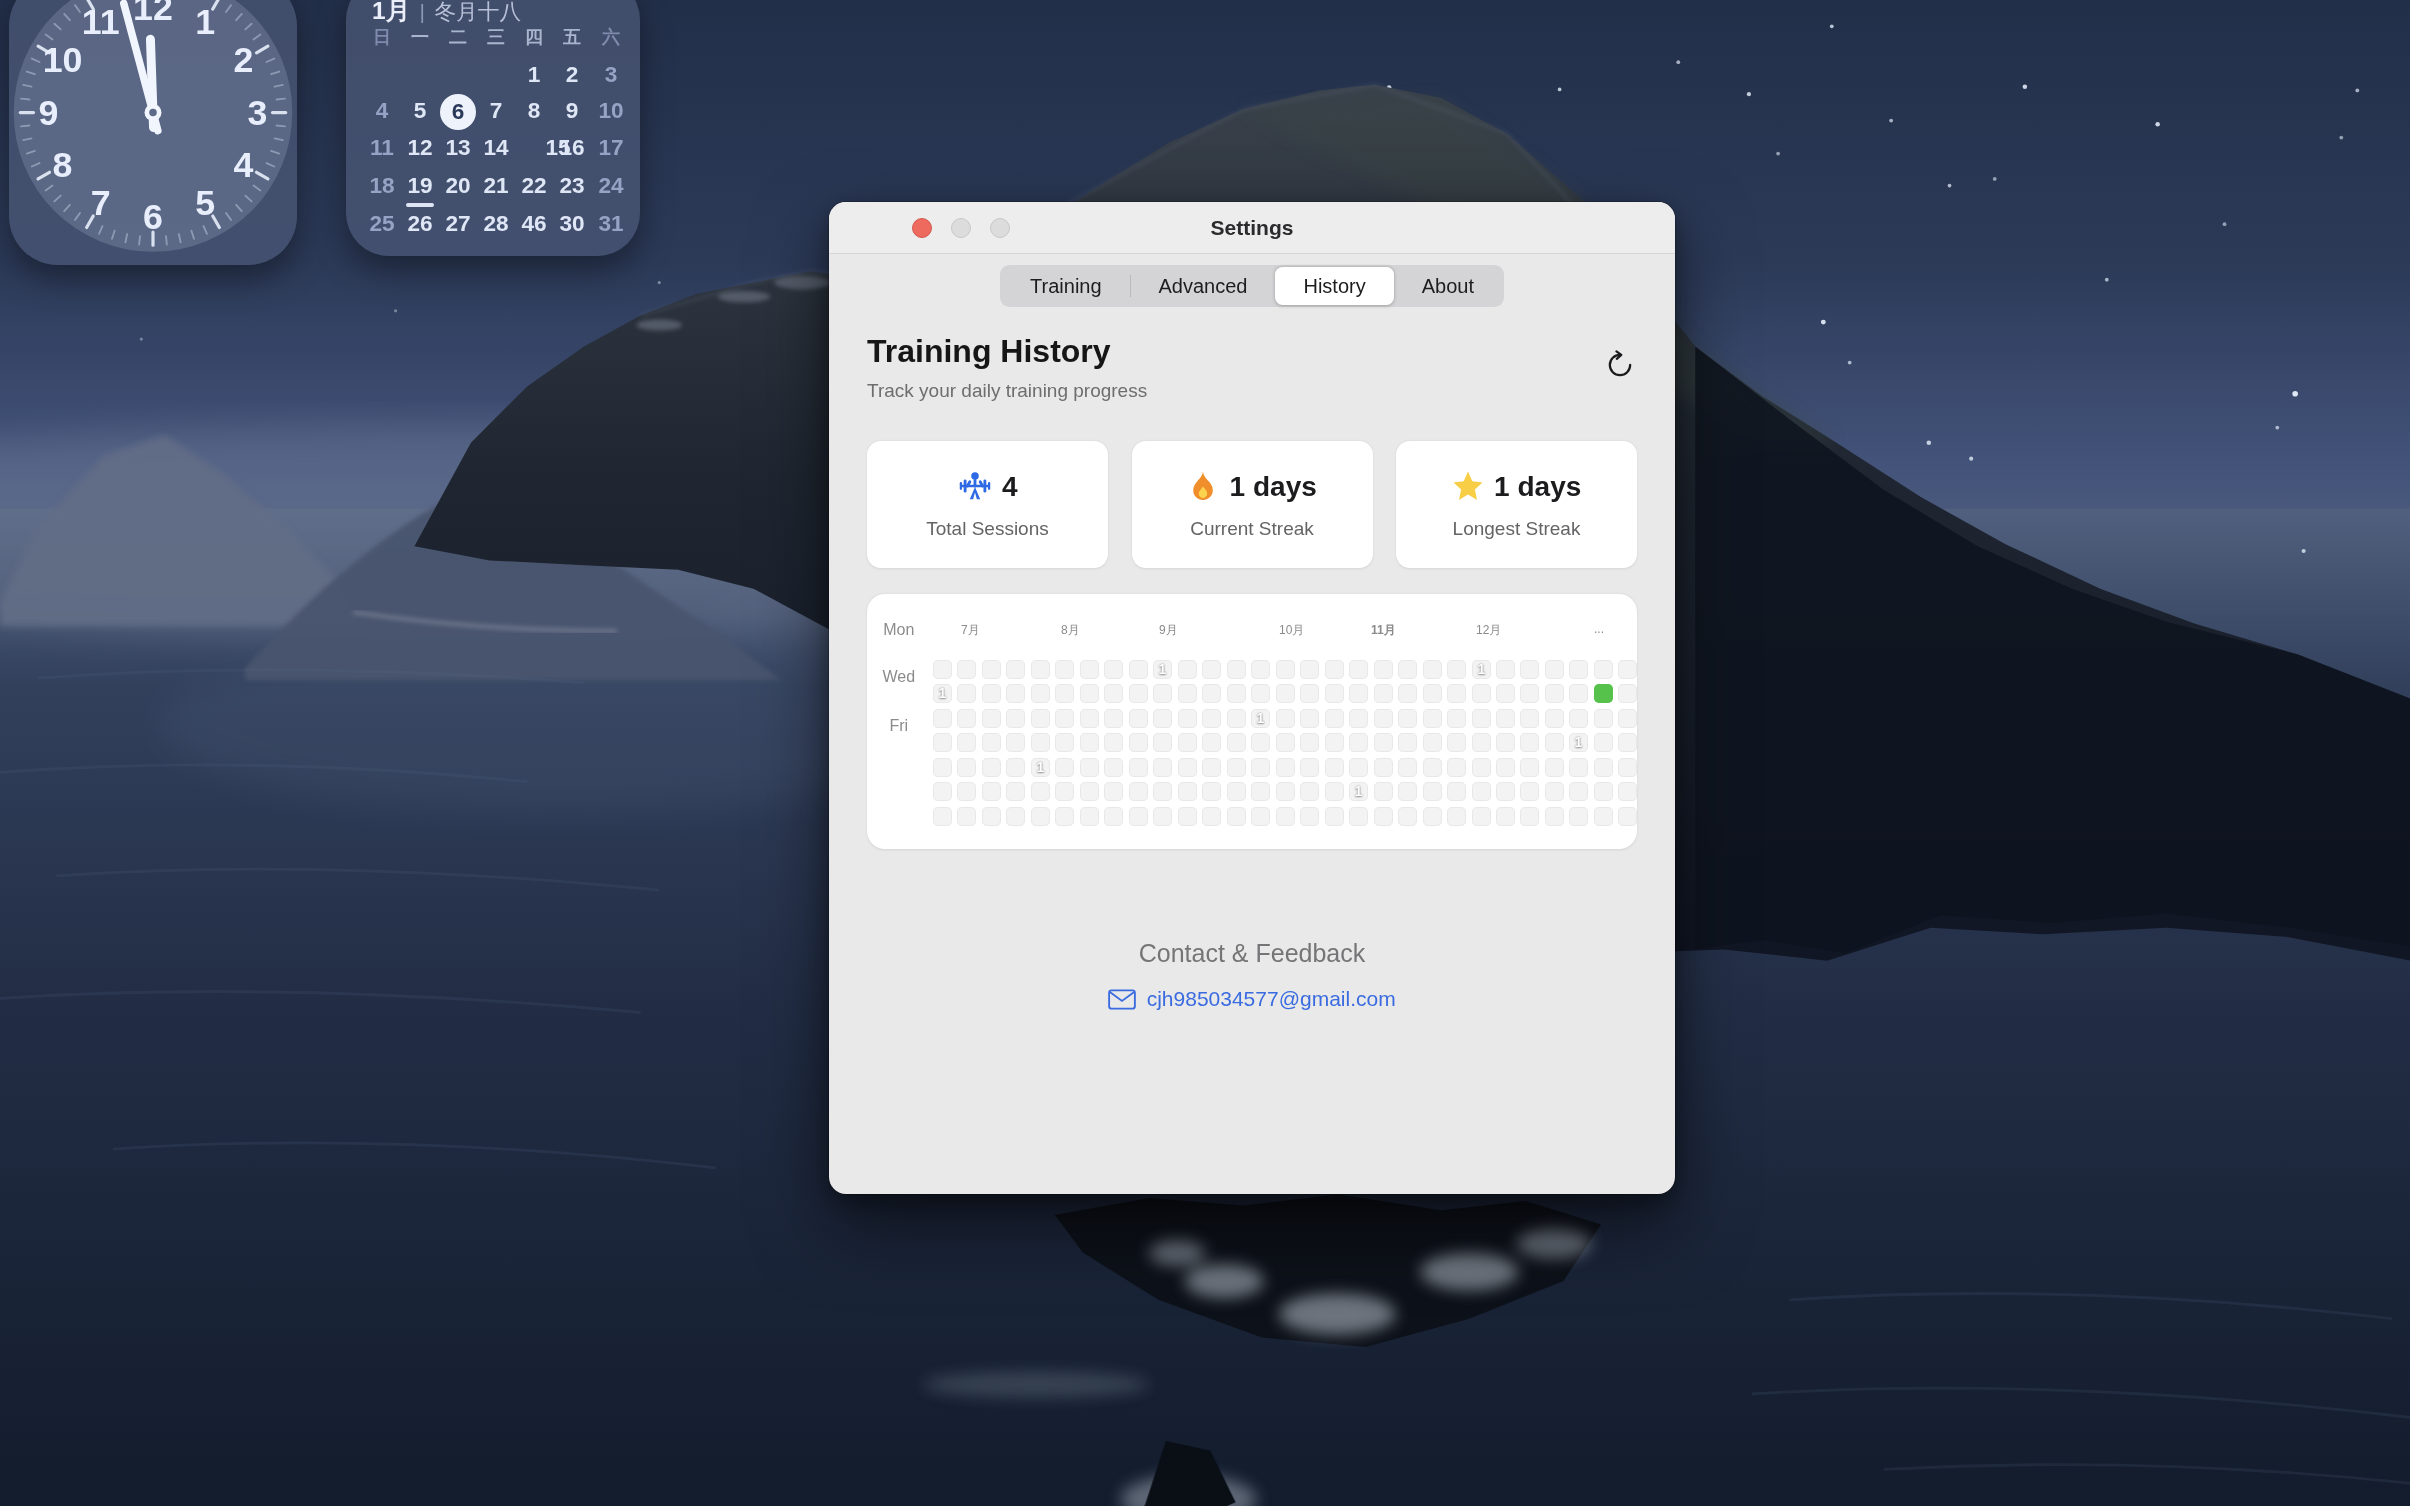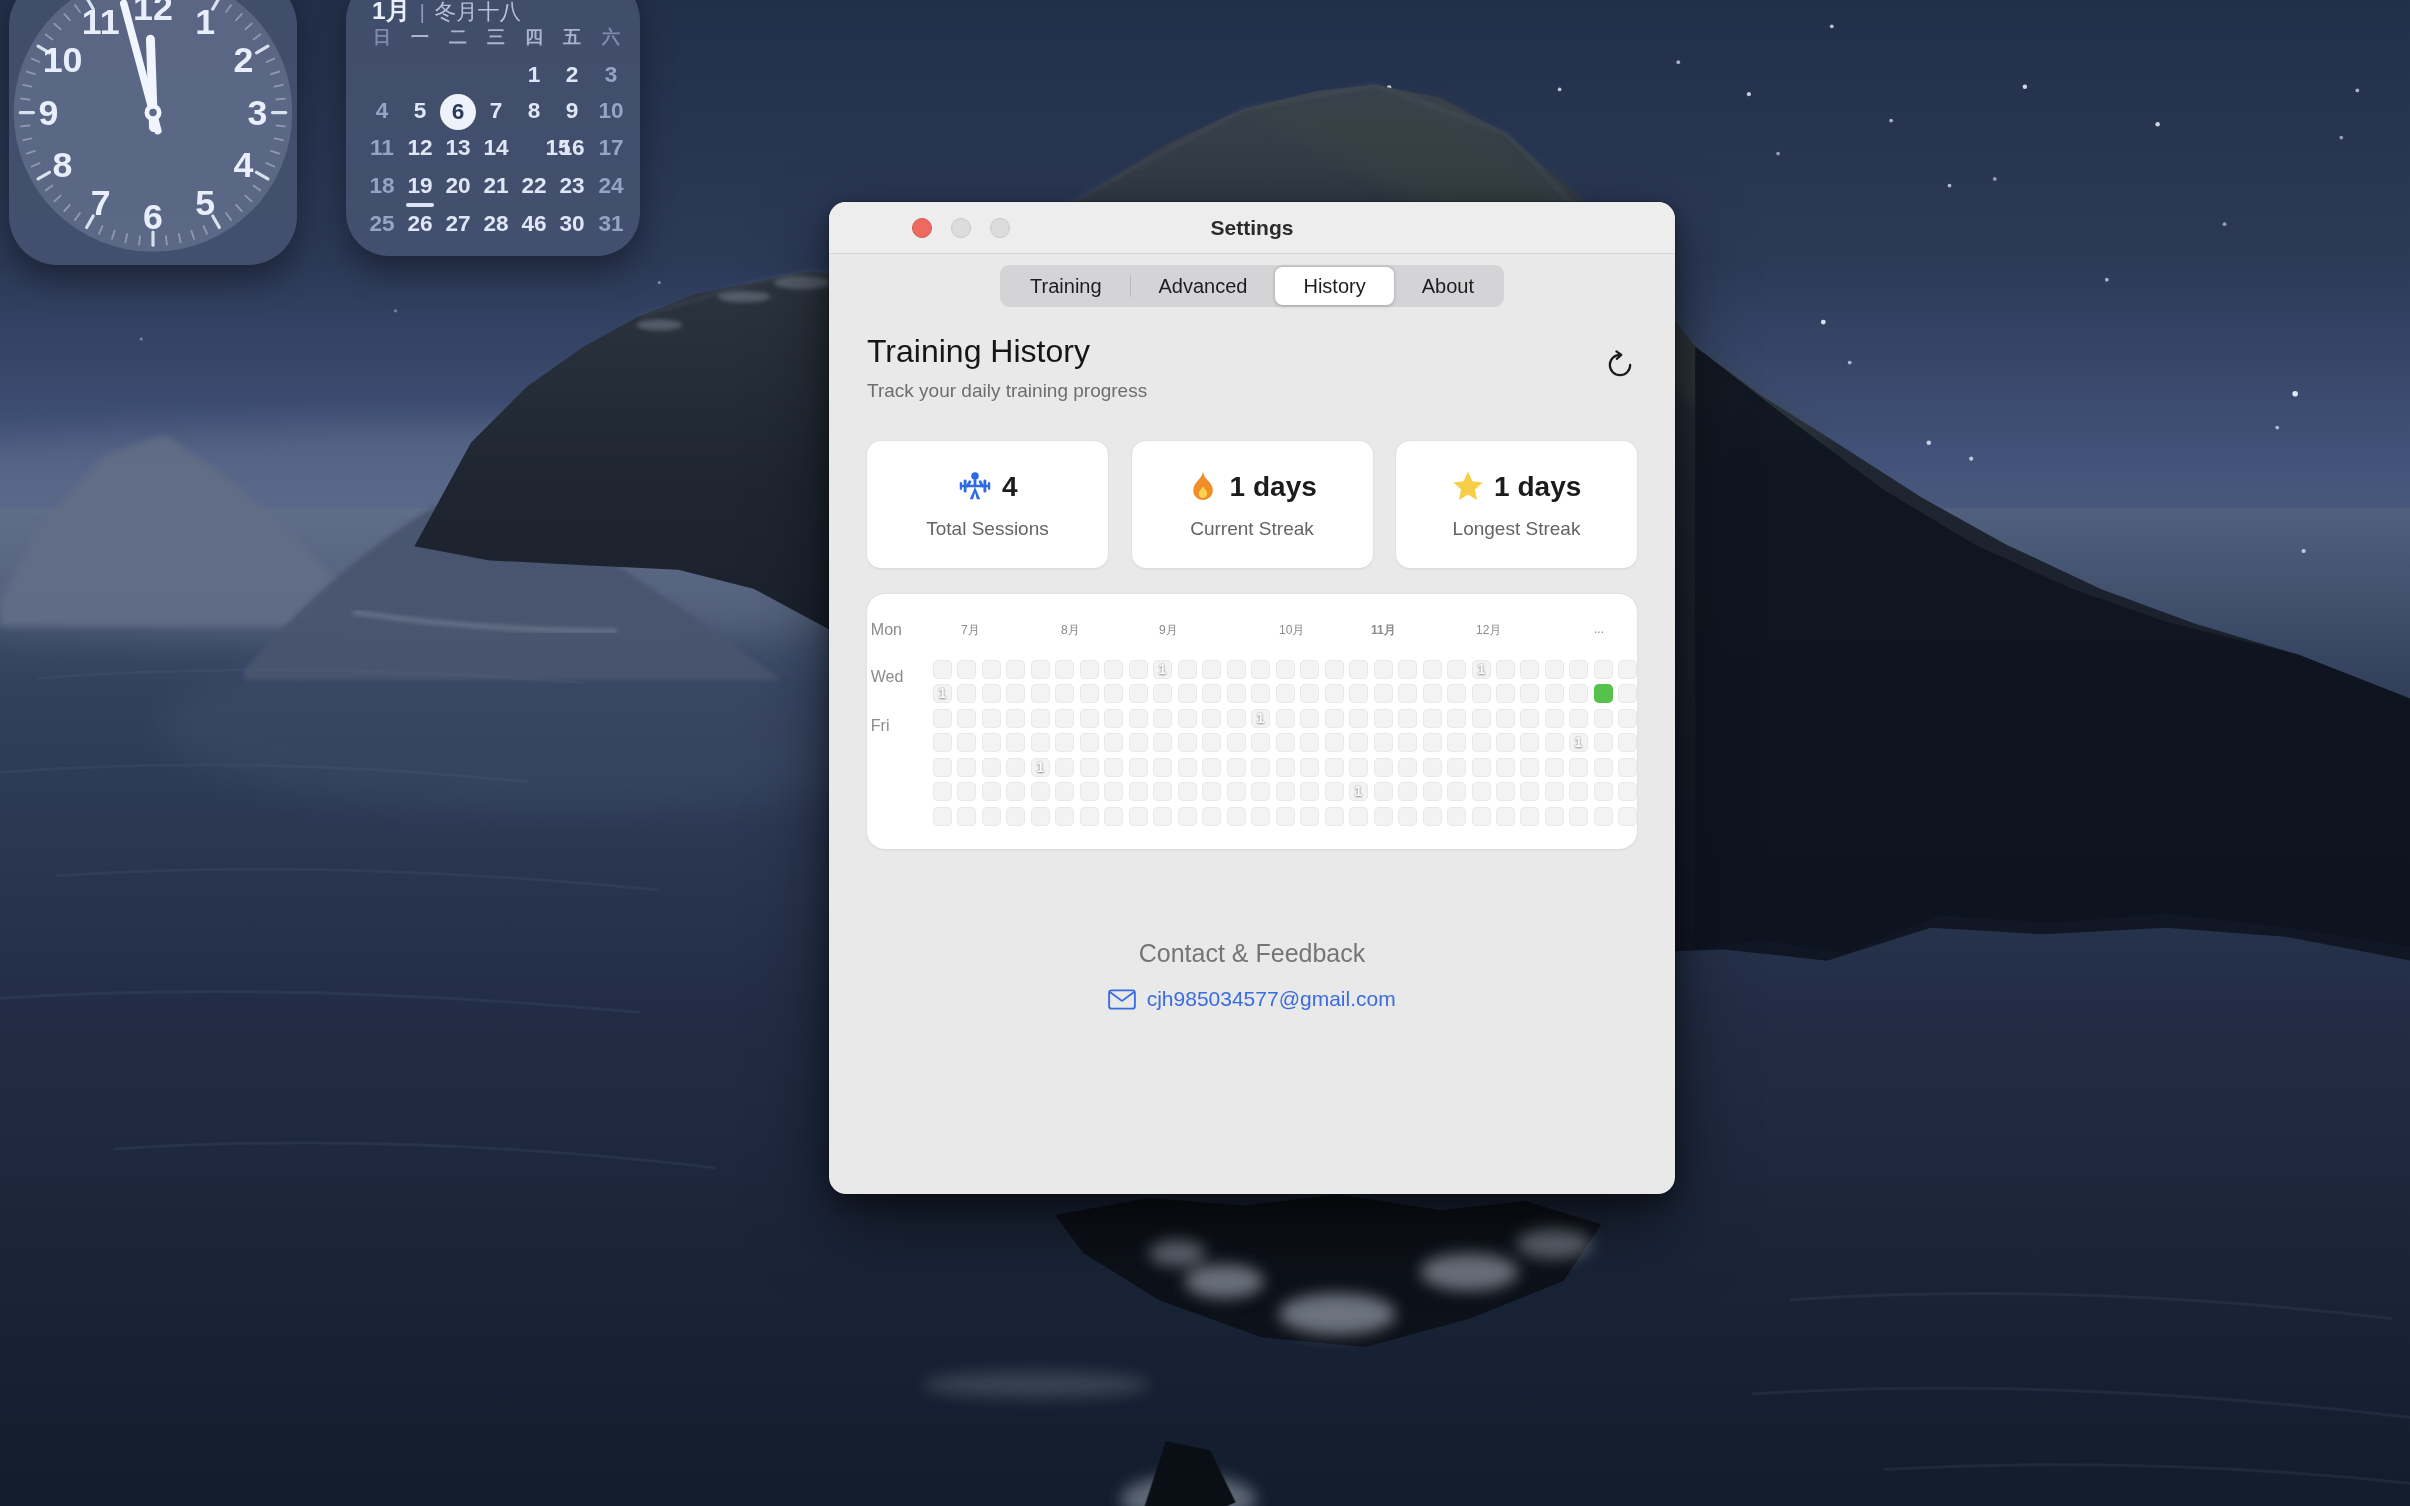--- a/index.html
+++ b/index.html
@@ -42,36 +42,36 @@
   .light.gray{background:#dcdcdc;border:0.9px solid #c8c8c8;}
 
   .tabs-row{display:flex;justify-content:center;padding-top:11.3px;}
   .segmented{display:flex;align-items:center;background:#d4d4d6;border-radius:9.4px;padding:1.9px;}
   .segment{height:38px;line-height:38px;padding:0 28px;font-size:20px;color:#1d1d1f;border-radius:7.5px;}
   .segment.selected{background:#ffffff;box-shadow:0 0.9px 3.8px rgba(0,0,0,0.26);}
   .seg-div{width:0.9px;height:22.6px;background:#b9b9bc;}
 
   .content{padding:24.5px 38px 0 38px;}
   .header-row{display:flex;justify-content:space-between;align-items:flex-start;}
-  .page-title{margin:0;font-size:32px;font-weight:400;color:#161617;line-height:38px;}
+  .page-title{margin:0;font-size:32px;font-weight:700;color:#161617;line-height:38px;}
   .page-subtitle{margin:9.4px 0 0 0;font-size:19px;color:#6e6e70;line-height:24.5px;}
   .refresh-btn{margin-top:17px;width:34px;height:34px;border:none;background:transparent;padding:0;}
 
   .stats{display:flex;gap:23.5px;margin-top:38px;}
   .stat-card{flex:1;height:127px;background:#fff;border-radius:14px;
              box-shadow:0 0.9px 2.8px rgba(0,0,0,0.09);display:flex;flex-direction:column;
              align-items:center;justify-content:center;}
   .stat-top{display:flex;align-items:center;gap:10.4px;}
   .stat-value{font-size:28px;font-weight:700;color:#1c1c1e;}
   .stat-label{margin-top:13px;font-size:19px;color:#646466;}
 
   .hm-card{position:relative;margin-top:26px;height:255px;background:#fff;border-radius:18px;
            box-shadow:0 0.9px 2.8px rgba(0,0,0,0.09);}
   .hm-month{position:absolute;top:28px;font-size:12px;color:#8b8b8d;}
-  .hm-dow{position:absolute;width:56px;text-align:left;font-size:16px;color:#8b8b8d;line-height:21px;}
+  .hm-dow{position:absolute;width:56px;text-align:center;font-size:16px;color:#8b8b8d;line-height:21px;}
   .hm-cell{position:absolute;width:19px;height:19px;border-radius:4.7px;background:#f3f3f4;
            border:0.9px solid #e8e8e9;box-sizing:border-box;text-align:center;}
   .hm-cell span{display:block;font-size:14px;font-weight:700;color:#fff;line-height:17px;
                 text-shadow:0 0 1.9px rgba(110,110,110,0.8),0 0.9px 1.9px rgba(90,90,90,0.55);}
   .hm-cell.active{border-color:transparent;}
 
   .legend{display:flex;align-items:center;gap:12.2px;margin-top:26px;padding-left:1.9px;}
   .legend-label{font-size:20px;color:#3c3c3e;}
   .legend-swatch{width:22.6px;height:22.6px;border-radius:6.6px;box-sizing:border-box;}
 

